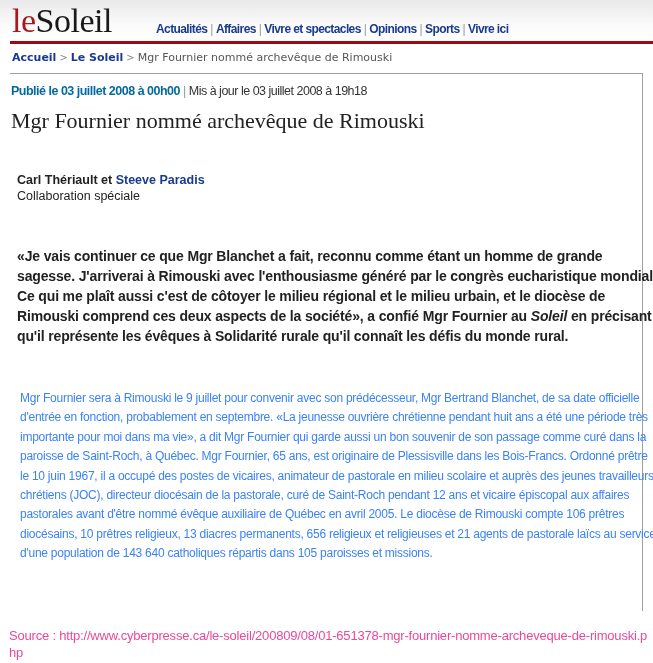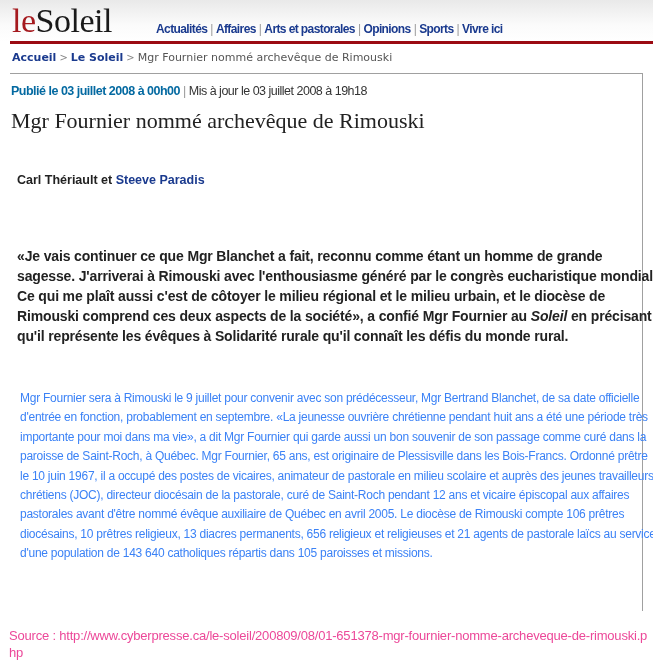--- a/index.html
+++ b/index.html
@@ -78,38 +78,39 @@
     }
   </style>
 </head>
 <body>
 
 <div class="masthead"></div>
 
 <div class="logo"><span class="le">le</span><span class="soleil">Soleil</span></div>
 
 <div class="nav">
-  <a href="#">Actualités</a><span class="sep">|</span><a href="#">Affaires</a><span class="sep">|</span><a href="#">Arts et pastorales</a><span class="sep">|</span><a href="#">Opinions</a><span class="sep">|</span><a href="#">Sports</a><span class="sep">|</span><a href="#">Vivre ici</a>
+  <a href="#">Actualités</a><span class="sep">|</span><a href="#">Affaires</a><span class="sep">|</span><a href="#">Vivre et spectacles</a><span class="sep">|</span><a href="#">Opinions</a><span class="sep">|</span><a href="#">Sports</a><span class="sep">|</span><a href="#">Vivre ici</a>
 </div>
 
 <div class="redline"></div>
 
 <div class="crumbs">
   <a href="#">Accueil</a><span class="gt">&gt;</span><a href="#">Le Soleil</a><span class="gt">&gt;</span><span>Mgr Fournier nommé archevêque de Rimouski</span>
 </div>
 
 <div class="box"></div>
 
 <div class="dates">
   <b>Publié le 03 juillet 2008 à 00h00</b><span class="sep">|</span><span>Mis à jour le 03 juillet 2008 à 19h18</span>
 </div>
 
 <h1 class="title">Mgr Fournier nommé archevêque de Rimouski</h1>
 
 <div class="byline">
   <div class="names"><span>Carl Thériault</span> <span>et</span> <a href="#">Steeve Paradis</a></div>
+  <div>Collaboration spéciale</div>
 </div>
 
 <p class="lead"><span>«Je vais continuer ce que Mgr Blanchet a fait, reconnu comme étant un homme de grande sagesse. J'arriverai à Rimouski avec l'enthousiasme généré par le congrès eucharistique mondial. Ce qui me plaît aussi c'est de côtoyer le milieu régional et le milieu urbain, et le diocèse de Rimouski comprend ces deux aspects de la société», a confié Mgr Fournier au </span><i>Soleil</i><span> en précisant qu'il représente les évêques à Solidarité rurale qu'il connaît les défis du monde rural.</span></p>
 
 <p class="body">Mgr Fournier sera à Rimouski le 9 juillet pour convenir avec son prédécesseur, Mgr Bertrand Blanchet, de sa date officielle d'entrée en fonction, probablement en septembre. «La jeunesse ouvrière chrétienne pendant huit ans a été une période très importante pour moi dans ma vie», a dit Mgr Fournier qui garde aussi un bon souvenir de son passage comme curé dans la paroisse de Saint-Roch, à Québec. Mgr Fournier, 65 ans, est originaire de Plessisville dans les Bois-Francs. Ordonné prêtre le 10 juin 1967, il a occupé des postes de vicaires, animateur de pastorale en milieu scolaire et auprès des jeunes travailleurs chrétiens (JOC), directeur diocésain de la pastorale, curé de Saint-Roch pendant 12 ans et vicaire épiscopal aux affaires pastorales avant d'être nommé évêque auxiliaire de Québec en avril 2005. Le diocèse de Rimouski compte 106 prêtres diocésains, 10 prêtres religieux, 13 diacres permanents, 656 religieux et religieuses et 21 agents de pastorale laïcs au service d'une population de 143 640 catholiques répartis dans 105 paroisses et missions.</p>
 
 <p class="source"><span>Source :</span> <span>http://www.cyberpresse.ca/le-soleil/200809/08/01-651378-mgr-fournier-nomme-archeveque-de-rimouski.php</span></p>
 
 </body></html>

